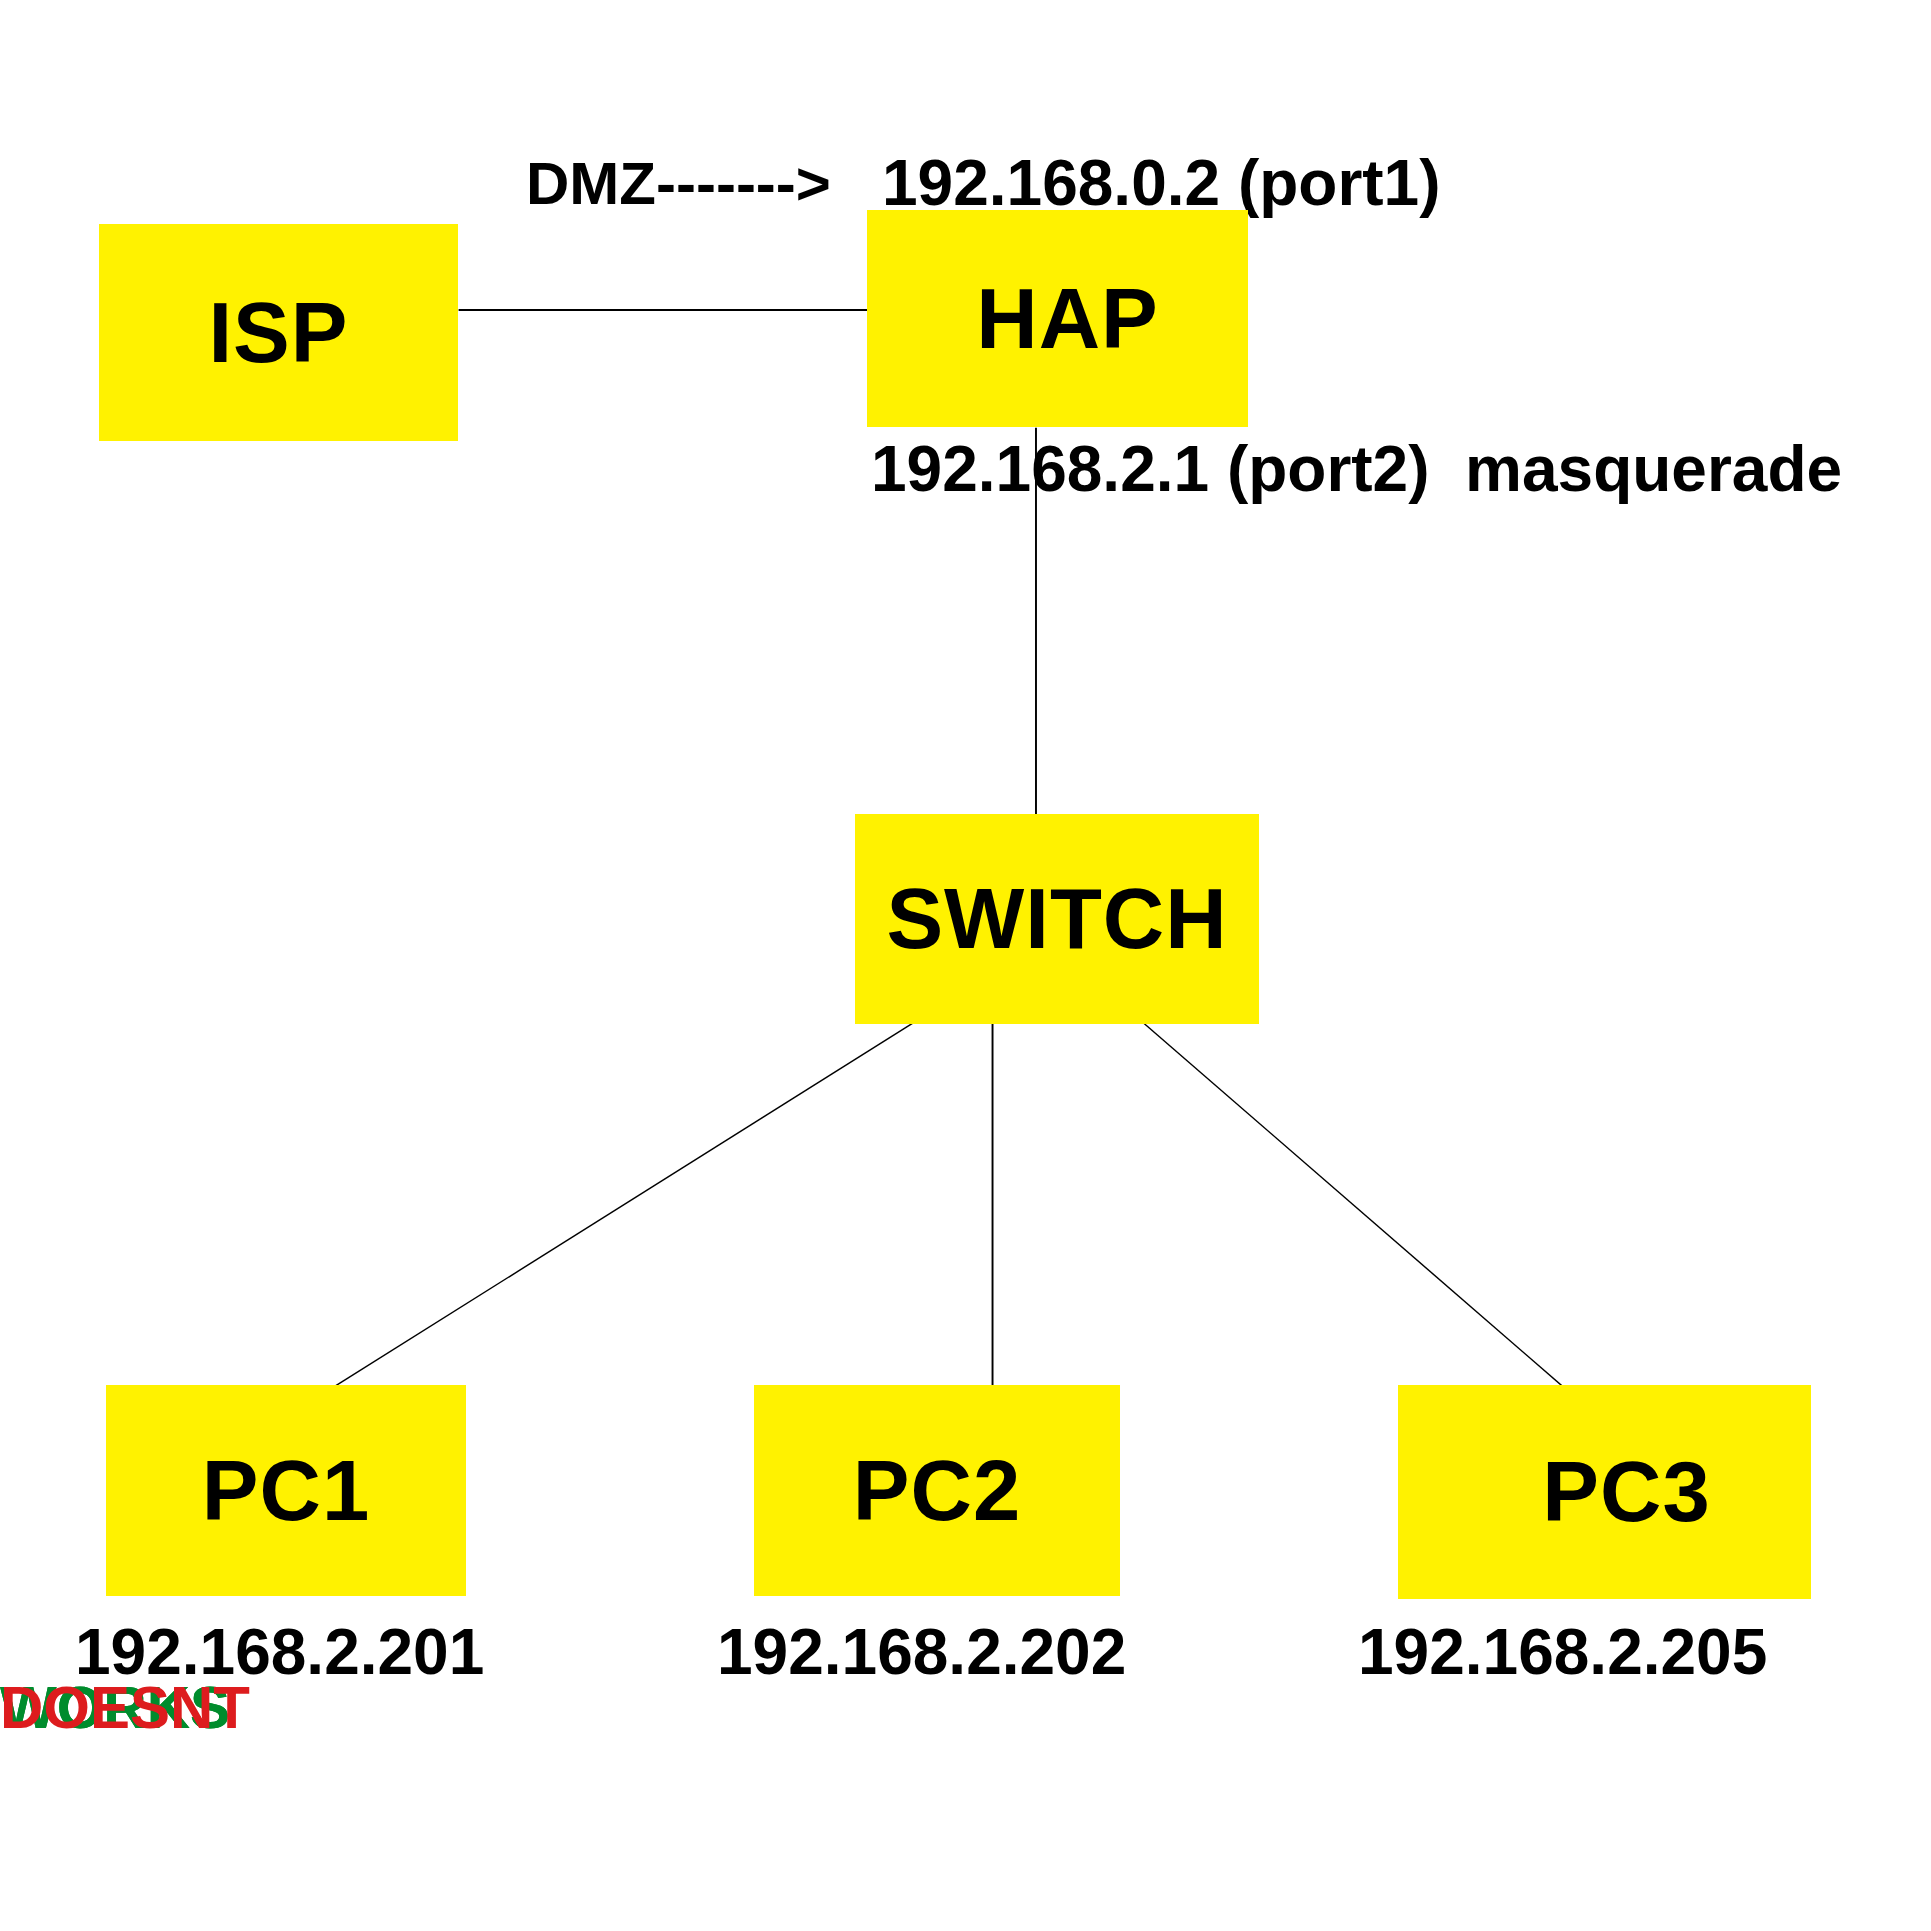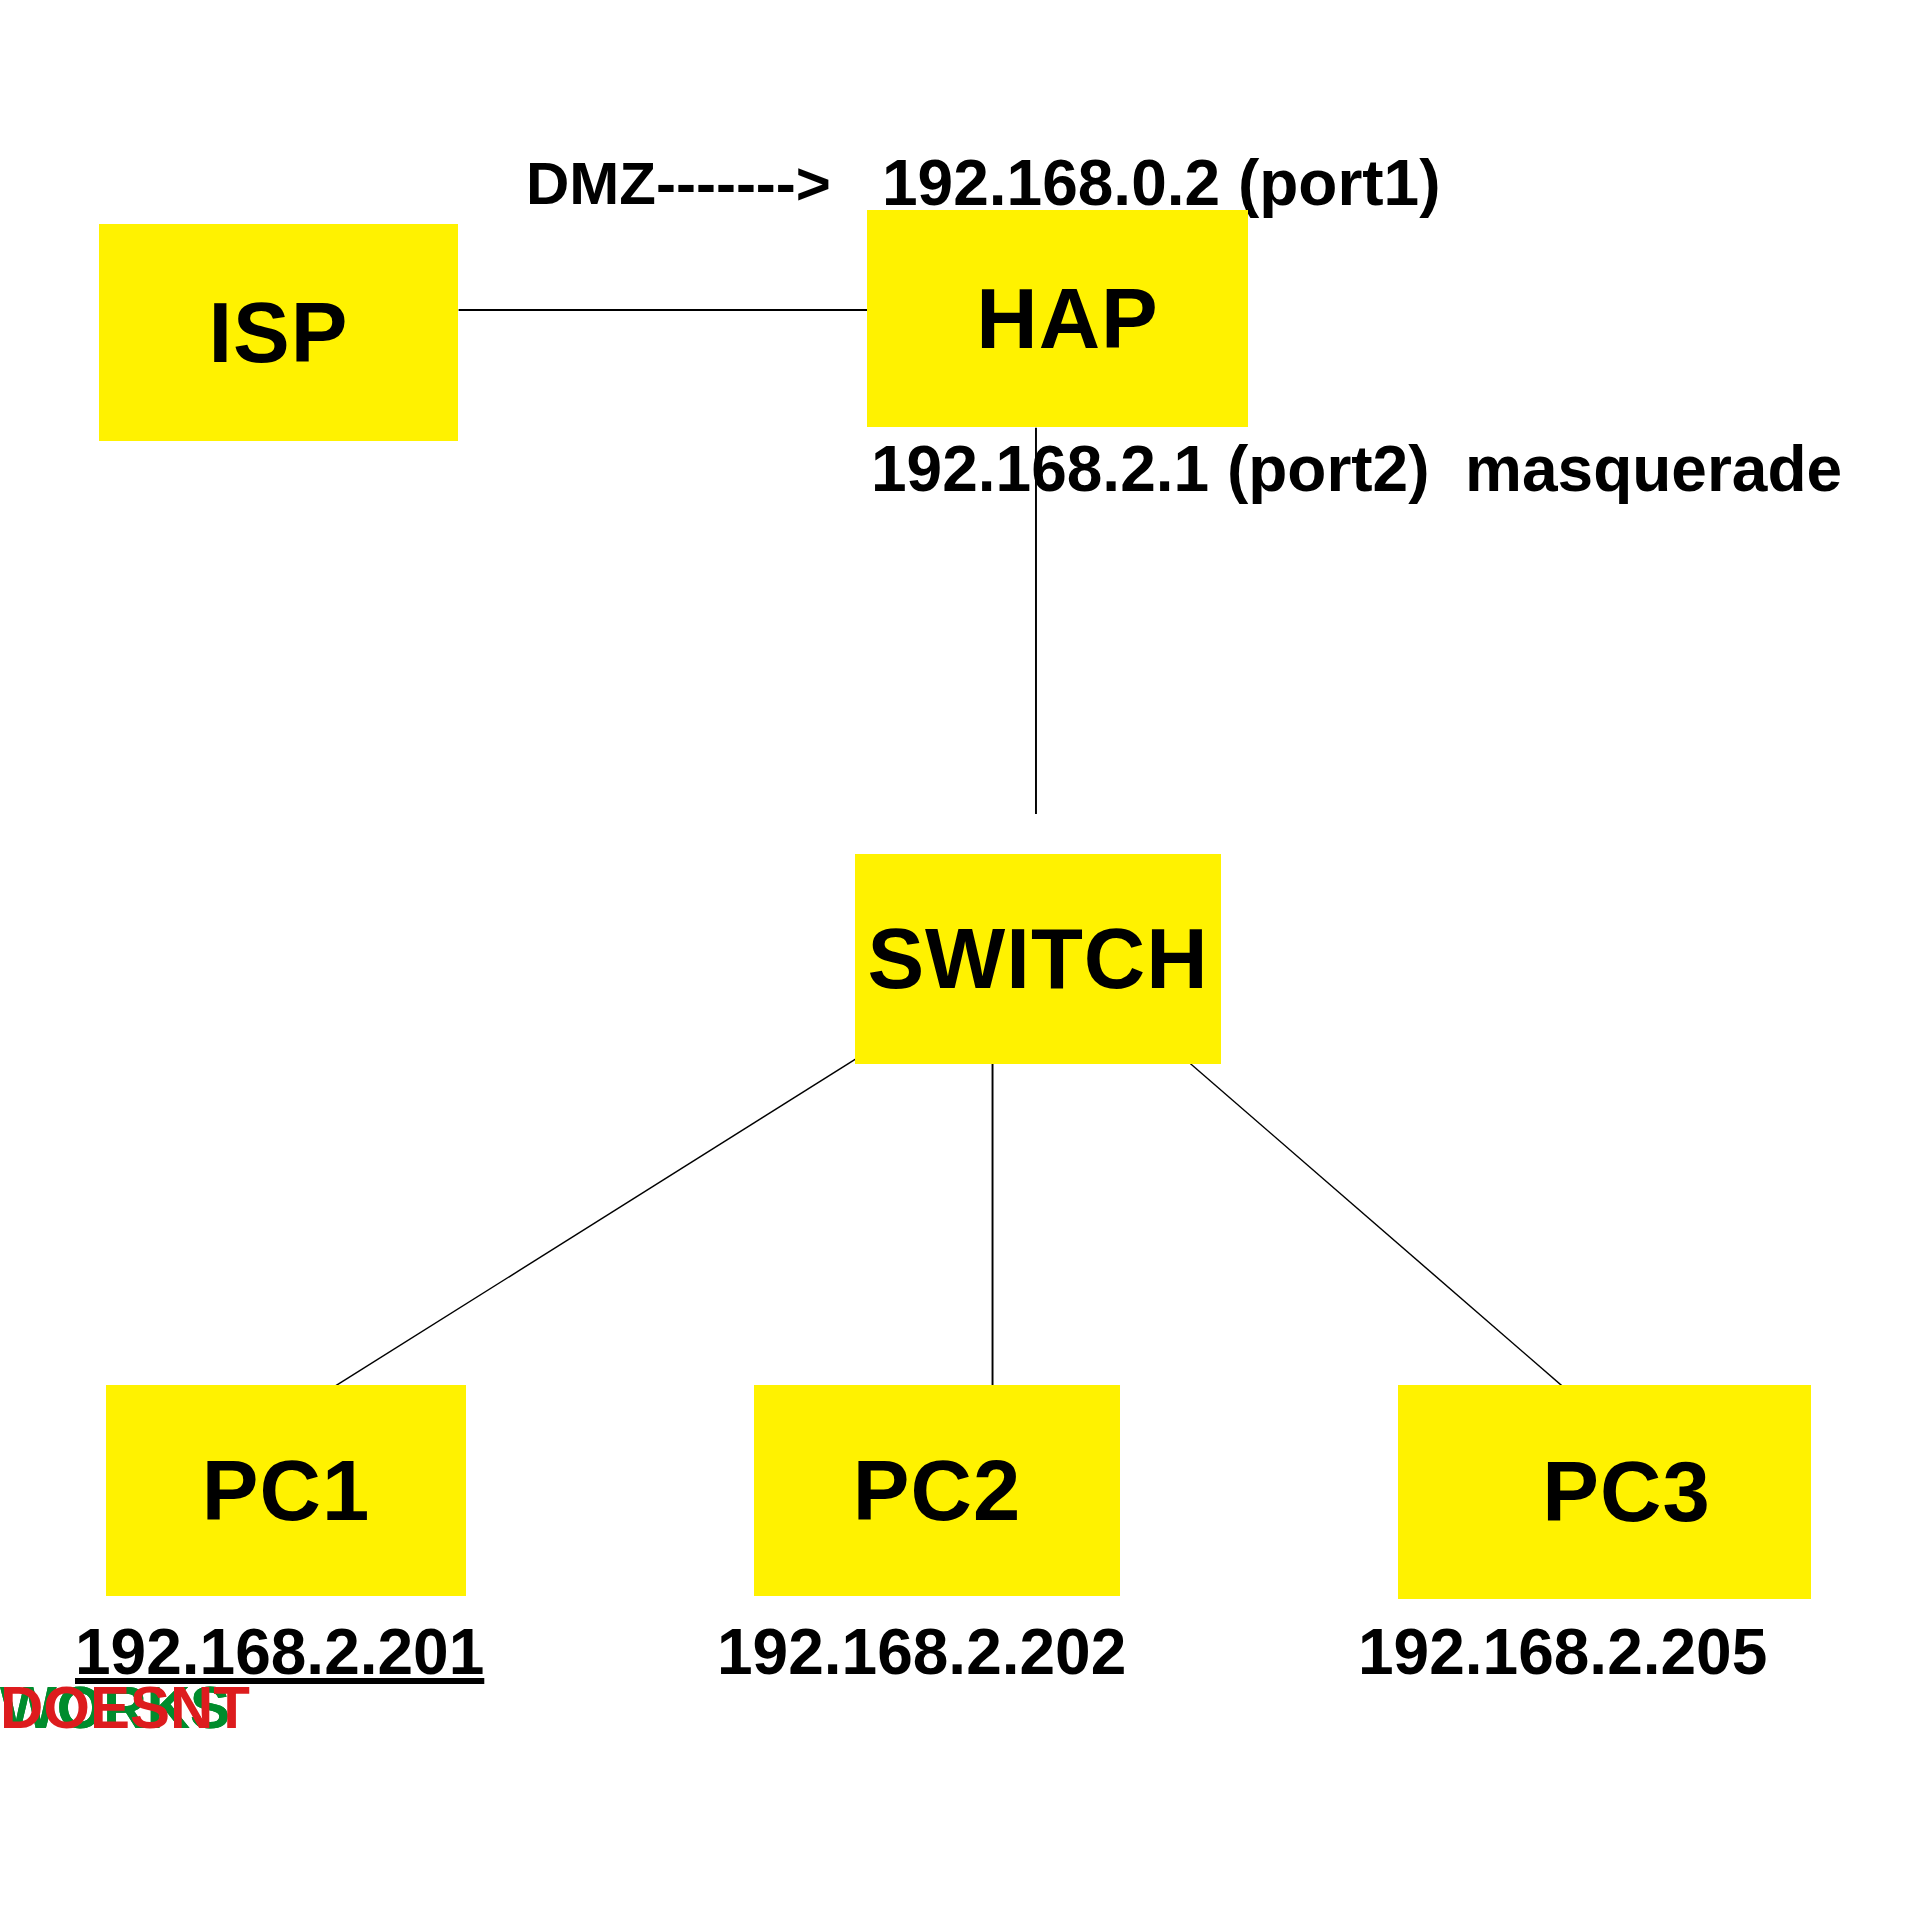--- a/index.html
+++ b/index.html
@@ -14,35 +14,35 @@
   svg.links line{stroke:var(--line,#000);}
   .node{
     position:absolute;
     background:var(--node-fill,#FFF200);
     display:flex;align-items:center;justify-content:center;
     font-weight:bold;font-size:85px;color:var(--text,#000);
     letter-spacing:1px;
   }
   .node-isp   {left:99px;top:224px;width:359px;height:217px;}
   .node-hap   {left:867px;top:210px;width:361px;height:217px;padding-left:20px;}
-  .node-switch{left:855px;top:814px;width:366px;height:210px;margin-top:40px;}
+  .node-switch{left:855px;top:814px;width:404px;height:210px;}
   .node-pc1   {left:106px;top:1385px;width:360px;height:211px;}
   .node-pc2   {left:754px;top:1385px;width:366px;height:211px;}
   .node-pc3   {left:1398px;top:1385px;width:369px;height:214px;padding-left:44px;}
   .lbl{
     position:absolute;
     font-weight:bold;color:var(--text,#000);
     line-height:1;white-space:pre;
   }
   .ip{font-size:64px;}
   .lbl-isp-wan {left:121px;top:151px;}
   .lbl-dmz     {left:526px;top:154px;font-size:60px;}
   .lbl-hap-wan {left:882px;top:151px;}
   .lbl-hap-lan {left:871px;top:437px;}
-  .lbl-pc1-ip  {left:75px; top:1620px;text-decoration:underline;}
+  .lbl-pc1-ip  {left:75px; top:1620px;}
   .lbl-pc2-ip  {left:717px;top:1620px;}
   .lbl-pc3-ip  {left:1358px;top:1620px;}
   .status{font-size:60px;position:absolute;top:1678px;}
   .status.ok  {color:var(--status-ok,#008C2D);left:0;}
   .status.fail{color:var(--status-fail,#DD1C1E);left:0;}
   .st-pc1{left:127px;}
   .st-pc2{left:792px;}
   .st-pc3{left:1443px;}
 </style>
 </head>

